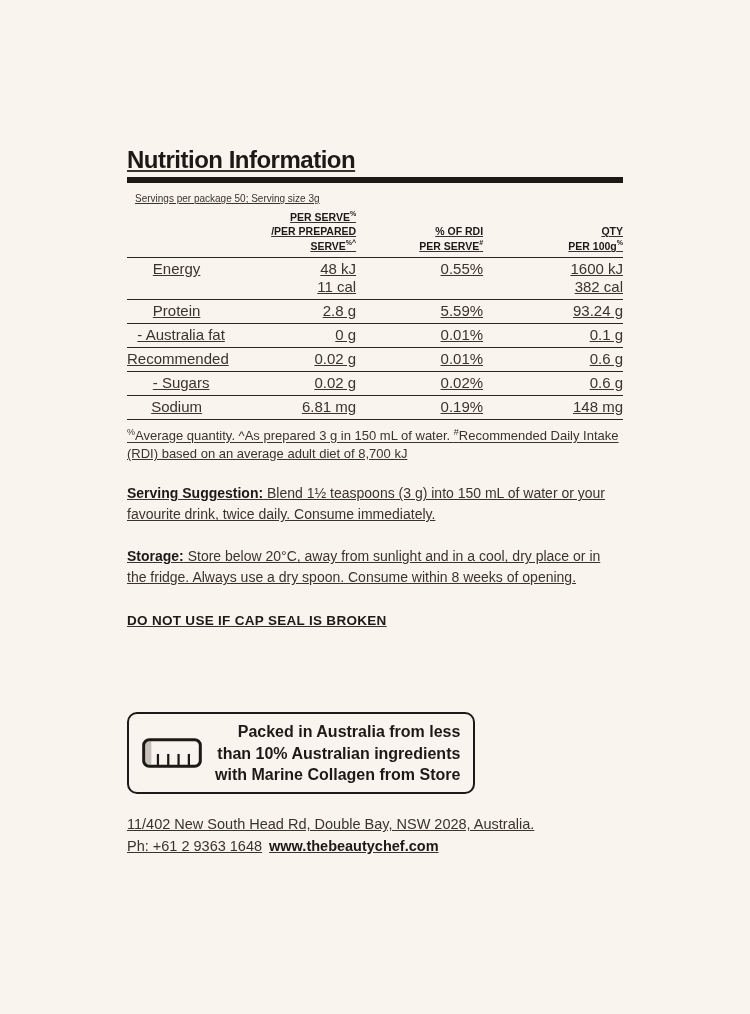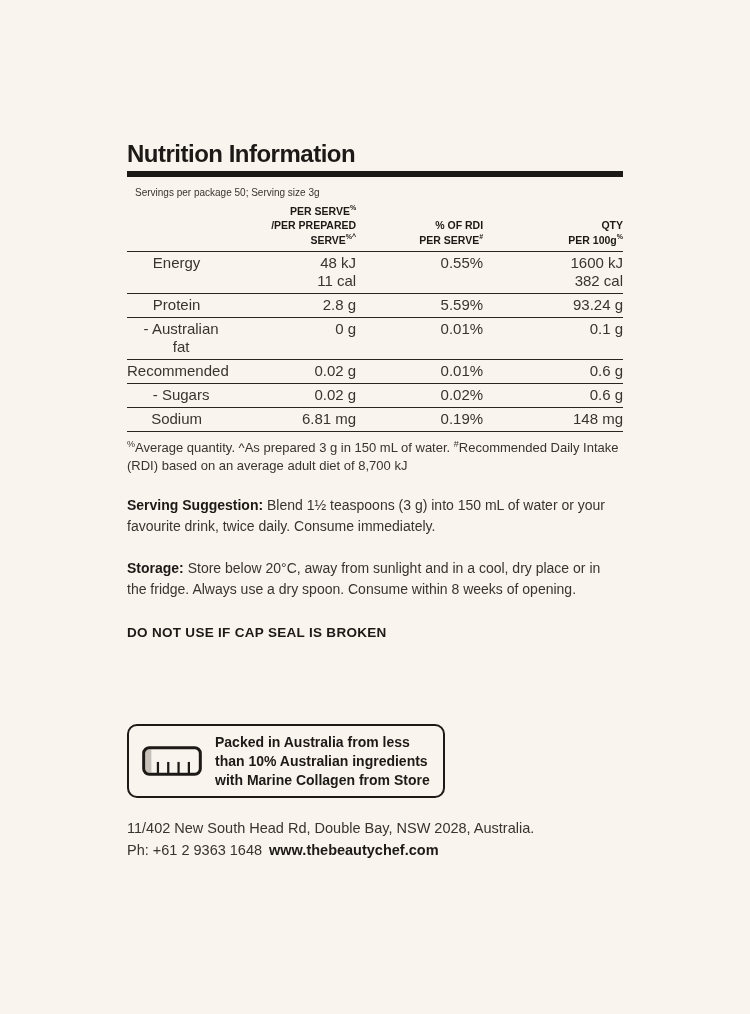--- a/index.html
+++ b/index.html
@@ -13,21 +13,21 @@
   html,body{margin:0;padding:0;}
   body{background:#ffffff;}
   .page{
     position:relative;
     width:750px;height:1014px;
     background:var(--bg);
     font-family:"Liberation Sans",sans-serif;
     color:var(--text);
     overflow:hidden;
   }
-  .content{position:absolute;left:127px;top:142px;width:496px;}
+  .content{position:absolute;left:127px;top:148px;width:496px;text-decoration:underline;}
 
   .title{
     margin:0;font-size:24px;line-height:1;font-weight:bold;
     letter-spacing:-0.5px;color:var(--heading);
   }
   .title-bar{height:6px;background:var(--heading);margin-top:5px;}
 
   .servings{margin:9px 8px 0;font-size:10px;line-height:1.3;}
 
   table.nutri{
@@ -58,21 +58,21 @@
     margin:25px 0 0;font-size:13.5px;font-weight:bold;
     letter-spacing:0.3px;color:var(--heading);
   }
 
   .badge{
     margin-top:84px;display:inline-flex;align-items:center;gap:12px;
     border:2.5px solid var(--heading);border-radius:10px;
     padding:7px 13px 7px 12px;
   }
   .badge-icon{display:block;flex:0 0 auto;}
-  .badge-text{font-size:14px;font-weight:bold;line-height:1.33;color:var(--heading);}
+  .badge-text{font-size:16px;font-weight:bold;line-height:1.33;color:var(--heading);text-align:right;}
 
   .contact{margin-top:20px;font-size:14.5px;line-height:1.5;}
   .contact p{margin:0;}
   .contact .website{color:var(--heading);margin-left:7px;text-align:right;}
 </style>
 </head>
 <body>
 
 <div class="page">
   <div class="content">
@@ -127,21 +127,21 @@
               <div>2.8 g</div>
             </td>
             <td class="c-num">
               <div>5.59%</div>
             </td>
             <td class="c-num">
               <div>93.24 g</div>
             </td>
           </tr>
           <tr>
-            <td class="c-label indent">- Australian fat</td>
+            <td class="c-label indent">- Australia fat</td>
             <td class="c-num">
               <div>0 g</div>
             </td>
             <td class="c-num">
               <div>0.01%</div>
             </td>
             <td class="c-num">
               <div>0.1 g</div>
             </td>
           </tr>

